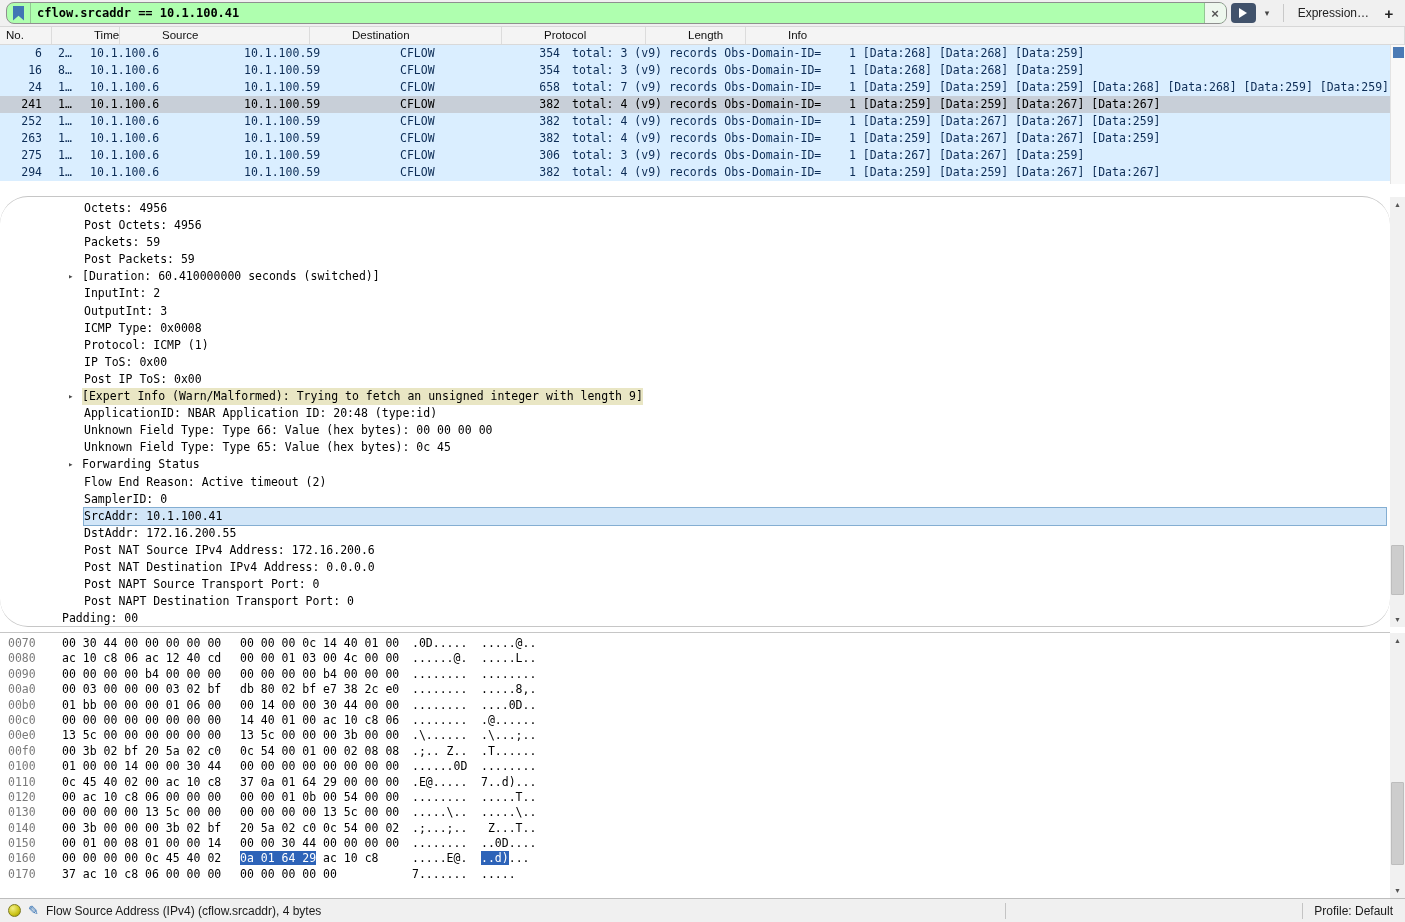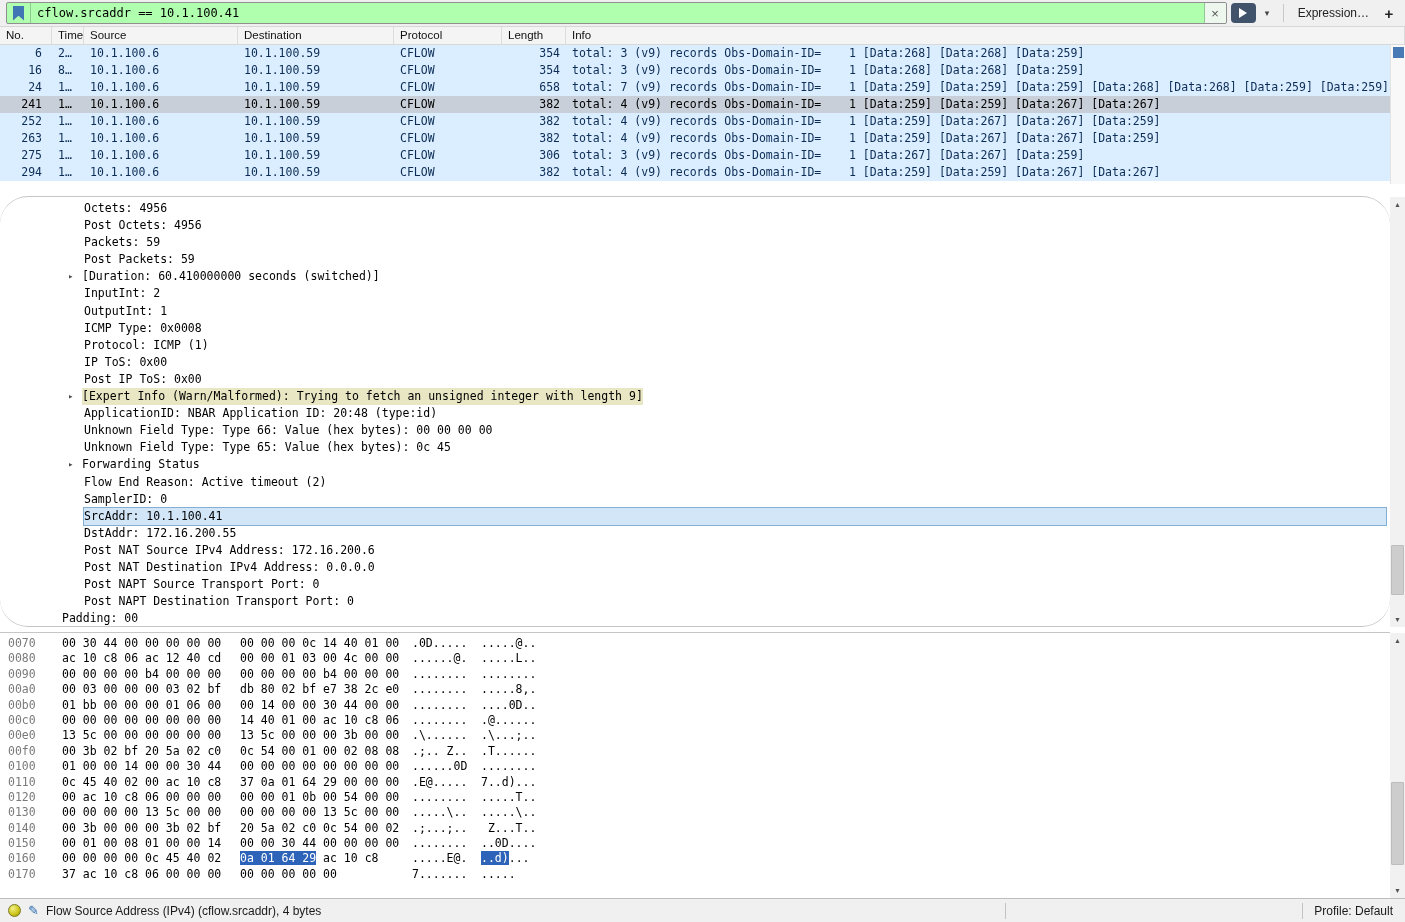--- a/index.html
+++ b/index.html
@@ -3,21 +3,21 @@
 <meta charset="utf-8">
 <style>
   *{margin:0;padding:0;box-sizing:border-box;}
   body{font-family:"Liberation Sans",sans-serif;background:#fff;}
   .app{position:relative;width:1405px;height:922px;background:#ffffff;overflow:hidden;font-size:12px;}
 
   
   .filter-bar{position:absolute;left:0;top:0;width:1405px;height:27px;background:#f0f0f0;
     border-bottom:1px solid #d7d7d7;display:flex;align-items:center;padding:0 6px;gap:4px;}
   .filter-input{flex:1;height:22px;border:1px solid #8f8f8f;background:#afffaf;display:flex;
-    align-items:center;border-radius:2px;overflow:hidden;}
+    align-items:center;border-radius:8px;overflow:hidden;font-weight:bold;}
   .bookmark-seg{width:24px;height:100%;display:flex;align-items:center;justify-content:center;
     border-right:1px solid #93c793;}
   .bookmark-shape{width:11px;height:15px;background:#4176b4;
     clip-path:polygon(0 0,100% 0,100% 100%,50% 68%,0 100%);}
   .filter-text-seg{flex:1;padding-left:6px;overflow:hidden;}
   .filter-text{font-family:"DejaVu Sans Mono",monospace;font-size:12px;color:#000;white-space:pre;}
   .clear-seg{width:22px;height:100%;display:flex;align-items:center;justify-content:center;
     color:#555;font-size:13px;background:#eef7ee;border-left:1px solid #93c793;}
   .apply-btn{width:25px;height:20px;background:#41526b;border-radius:4px;display:flex;
     align-items:center;justify-content:center;}
@@ -25,21 +25,21 @@
     border-bottom:5px solid transparent;}
   .caret-btn{width:15px;height:20px;display:flex;align-items:center;justify-content:center;
     color:#444;font-size:9px;}
   .fb-sep{width:1px;height:18px;background:#c9c9c9;margin:0 4px;}
   .expression-btn{color:#222;padding:0 6px;white-space:nowrap;}
   .add-btn{width:20px;text-align:center;color:#222;font-size:15px;font-weight:bold;}
 
   
   .packet-list{position:absolute;left:0;top:27px;width:1405px;height:157px;background:#fff;}
   .pl-header{display:grid;grid-template-columns:52px 32px 154px 156px 108px 64px 1fr;height:18px;
-    background:#f4f4f4;border-bottom:1px solid #d9d9d9;}
+    background:#f4f4f4;border-bottom:1px solid #d9d9d9;gap:36px;}
   .pl-hcell{border-right:1px solid #dcdcdc;padding:2px 0 0 6px;font-size:11.5px;color:#111;
     overflow:hidden;white-space:nowrap;}
   .pl-row{display:grid;grid-template-columns:52px 32px 154px 156px 108px 64px 1fr;height:17px;
     line-height:17px;background:#daeeff;color:#0c2c56;font-family:"DejaVu Sans Mono",monospace;
     font-size:11.5px;}
   .pl-row.selected{background:#c8cfd8;color:#000;}
   .pl-cell{white-space:pre;overflow:hidden;padding-left:6px;}
   .pl-cell.c0{text-align:right;padding-right:10px;padding-left:0;}
   .pl-cell.c5{text-align:right;padding-right:6px;padding-left:0;}
   .pl-scroll{position:absolute;right:0;top:18px;width:15px;height:139px;background:#f8f8f8;
@@ -215,21 +215,21 @@
   </div>
 
   <div class="detail-pane">
     <div id="detail-lines">
         <div class="dt-line indent2"><span class="dt-text">Octets: 4956</span></div>
         <div class="dt-line indent2"><span class="dt-text">Post Octets: 4956</span></div>
         <div class="dt-line indent2"><span class="dt-text">Packets: 59</span></div>
         <div class="dt-line indent2"><span class="dt-text">Post Packets: 59</span></div>
         <div class="dt-line indent2"><span class="expander">▸</span><span class="dt-text">[Duration: 60.410000000 seconds (switched)]</span></div>
         <div class="dt-line indent2"><span class="dt-text">InputInt: 2</span></div>
-        <div class="dt-line indent2"><span class="dt-text">OutputInt: 1</span></div>
+        <div class="dt-line indent2"><span class="dt-text">OutputInt: 3</span></div>
         <div class="dt-line indent2"><span class="dt-text">ICMP Type: 0x0008</span></div>
         <div class="dt-line indent2"><span class="dt-text">Protocol: ICMP (1)</span></div>
         <div class="dt-line indent2"><span class="dt-text">IP ToS: 0x00</span></div>
         <div class="dt-line indent2"><span class="dt-text">Post IP ToS: 0x00</span></div>
         <div class="dt-line indent2"><span class="expander">▸</span><span class="dt-text expert-warn">[Expert Info (Warn/Malformed): Trying to fetch an unsigned integer with length 9]</span></div>
         <div class="dt-line indent2"><span class="dt-text">ApplicationID: NBAR Application ID: 20:48 (type:id)</span></div>
         <div class="dt-line indent2"><span class="dt-text">Unknown Field Type: Type 66: Value (hex bytes): 00 00 00 00</span></div>
         <div class="dt-line indent2"><span class="dt-text">Unknown Field Type: Type 65: Value (hex bytes): 0c 45</span></div>
         <div class="dt-line indent2"><span class="expander">▸</span><span class="dt-text">Forwarding Status</span></div>
         <div class="dt-line indent2"><span class="dt-text">Flow End Reason: Active timeout (2)</span></div>

